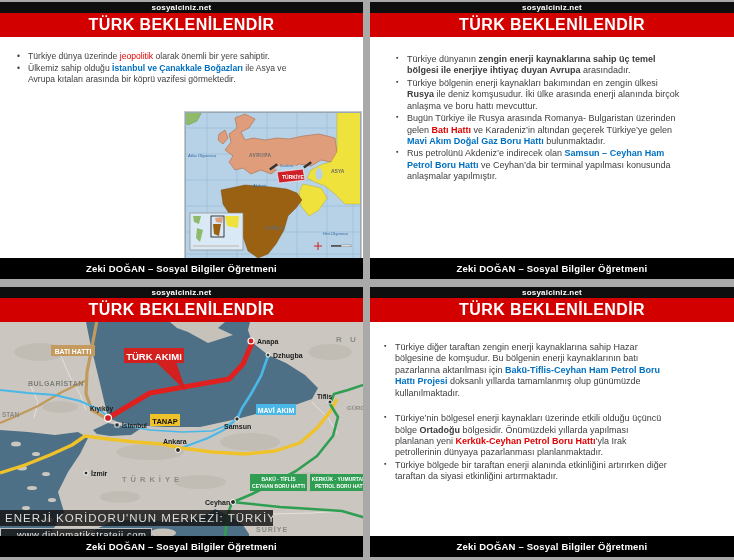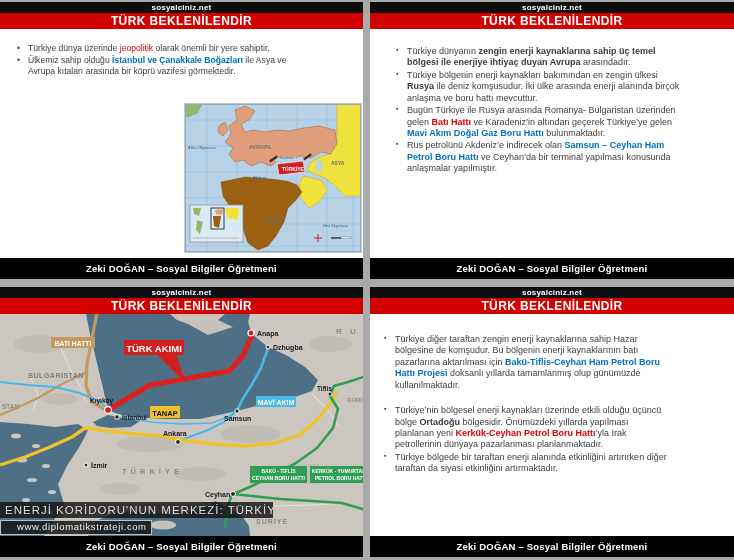--- a/index.html
+++ b/index.html
@@ -4,21 +4,21 @@
 <style>
   *{margin:0;padding:0;box-sizing:border-box}
   html,body{width:734px;height:560px;overflow:hidden;background:#a9a9a9;
     font-family:"Liberation Sans",sans-serif;}
   .page{width:734px;height:560px;background:#a9a9a9;padding:2px 0 3px;
     display:grid;grid-template-columns:363px 364px;grid-template-rows:277px 270px;
     column-gap:7px;row-gap:8px;}
   .slide{background:#fff;display:flex;flex-direction:column;overflow:hidden;position:relative}
   .bar-site{height:11px;background:#0e0e0e;color:#fff;font-size:8px;font-weight:700;
     display:flex;align-items:center;justify-content:center;letter-spacing:.2px;flex:0 0 auto}
-  .bar-title{height:16px;background:#d30000;color:#fff;font-weight:700;font-size:12px;
+  .bar-title{height:24px;background:#d30000;color:#fff;font-weight:700;font-size:16px;
     display:flex;align-items:center;justify-content:center;letter-spacing:.4px;flex:0 0 auto}
   .slide-footer{height:21px;background:#000000;color:#fff;font-weight:700;font-size:9.5px;
     display:flex;align-items:center;justify-content:center;margin-top:auto;flex:0 0 auto;letter-spacing:.2px}
   .body{flex:1 1 auto;position:relative;color:#404040;overflow:hidden}
 
   
   ul.bullets{list-style:none}
   ul.bullets li{position:relative;padding-left:11px;margin-bottom:1px}
   ul.bullets li::before{position:absolute;left:0;top:0;color:#404040}
   .tl-body{padding:14px 10px 16px 17px;font-size:8.6px;line-height:1.27}

